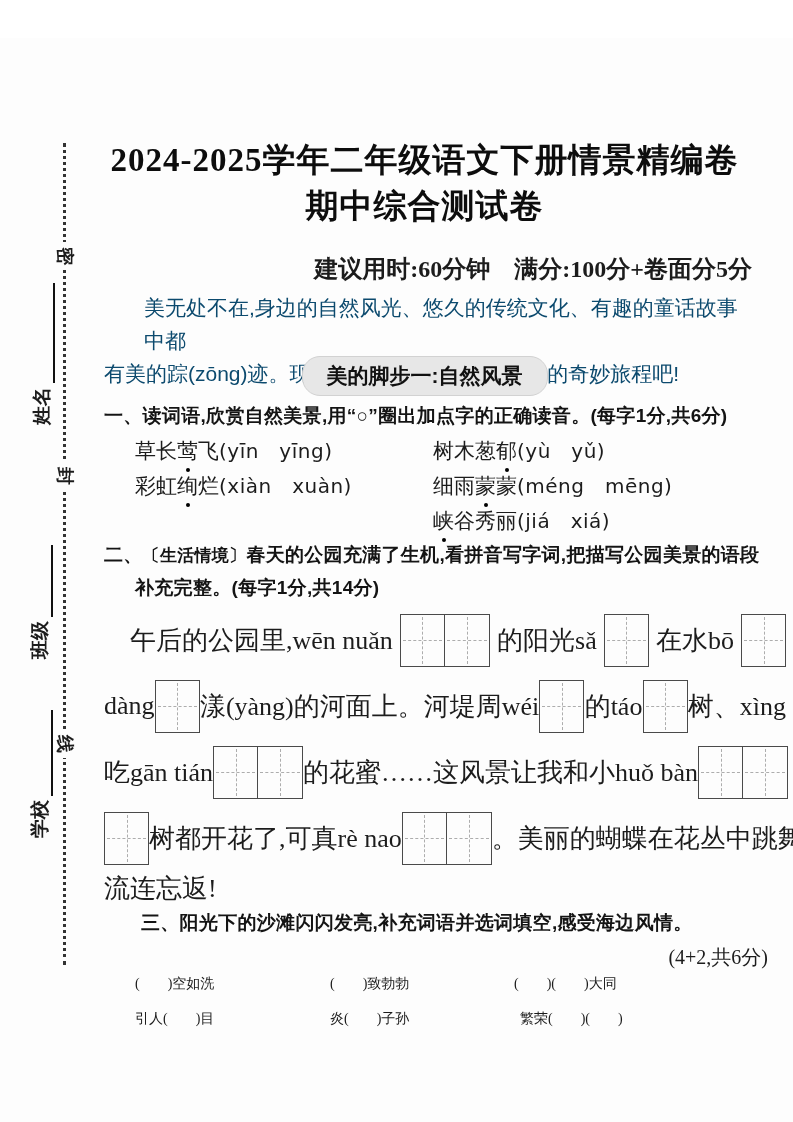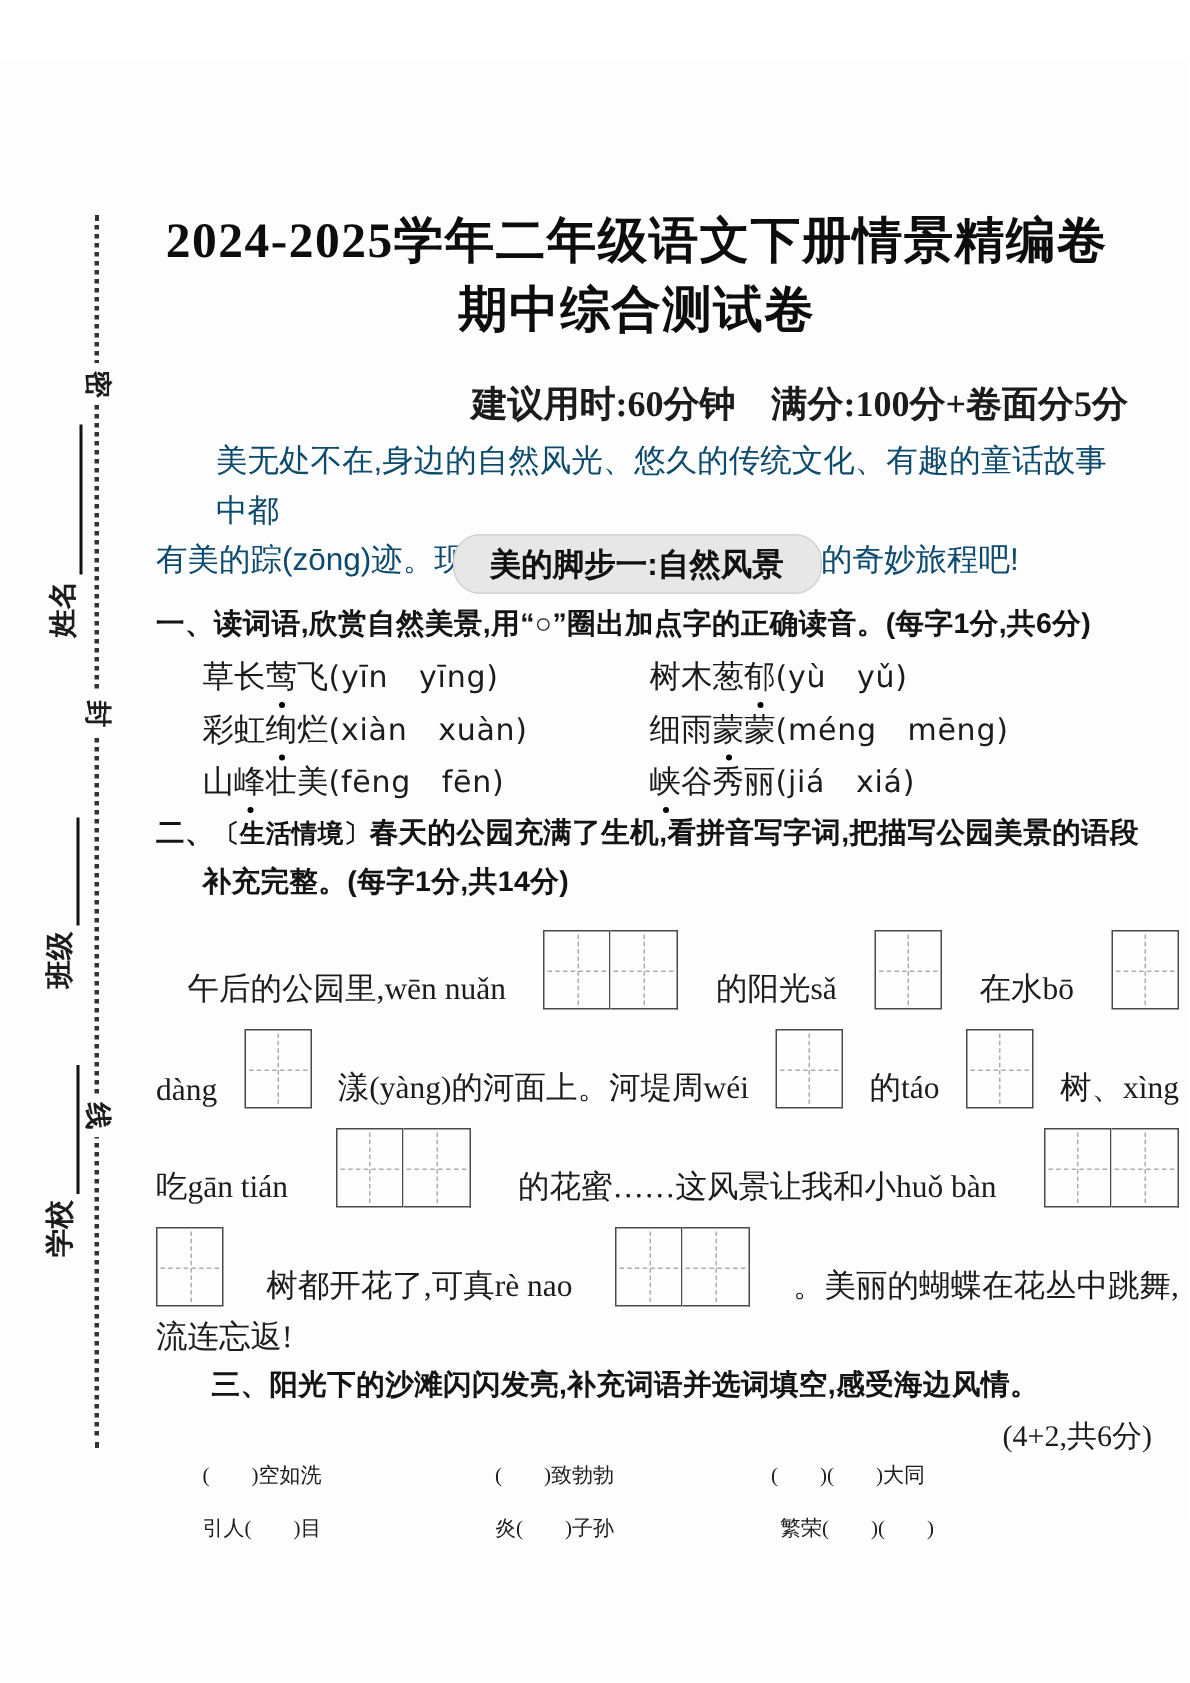--- a/index.html
+++ b/index.html
@@ -84,22 +84,22 @@
   .dotchar::after {
     content:""; position:absolute; left:50%; bottom:-7px;
     width:4px; height:4px; border-radius:50%; background:#000;
     transform:translateX(-50%);
   }
   .pinyin { font-family:"DejaVu Sans", sans-serif; font-size:20px; letter-spacing:0.5px; }
 
   
   .passage { position:absolute; width:682px; }
   .p-line {
-    display:flex; align-items:flex-end; justify-content:space-between;
-    height:66px; font-size:21px;
+    display:flex; align-items:center; justify-content:space-between;
+    height:66px; font-size:26px;
     font-family:"Liberation Serif", serif;
   }
   .p-line.plain { justify-content:flex-start; height:34px; }
   .p-text { white-space:pre; }
   .tian { display:flex; }
   .cell { width:45px; height:53px; border:1.5px solid #4a4a4a; position:relative; background:#fdfdfd; }
   .cell + .cell { border-left:none; }
   .cell::before {
     content:""; position:absolute; left:50%; top:2px; bottom:2px;
     border-left:1px dashed #adadad;
@@ -157,21 +157,20 @@
 
   <div class="q1-row" style="top:437px;">
     <span class="q1-item" style="left:31px;"><span class="hz">草长</span><span class="hz dotchar">莺</span><span class="hz">飞</span><span class="pinyin">(yīn　yīng)</span></span>
     <span class="q1-item" style="left:329px;"><span class="hz">树木葱</span><span class="hz dotchar">郁</span><span class="hz"></span><span class="pinyin">(yù　yǔ)</span></span>
   </div>
   <div class="q1-row" style="top:472px;">
     <span class="q1-item" style="left:31px;"><span class="hz">彩虹</span><span class="hz dotchar">绚</span><span class="hz">烂</span><span class="pinyin">(xiàn　xuàn)</span></span>
     <span class="q1-item" style="left:329px;"><span class="hz">细雨</span><span class="hz dotchar">蒙</span><span class="hz">蒙</span><span class="pinyin">(méng　mēng)</span></span>
   </div>
   <div class="q1-row" style="top:507px;">
-    <span class="q1-item" style="left:31px;"><span class="hz">山</span><span class="hz dotchar">峰</span><span class="hz">壮美</span><span class="pinyin">(fēng　fēn)</span></span>
     <span class="q1-item" style="left:329px;"><span class="hz"></span><span class="hz dotchar">峡</span><span class="hz">谷秀丽</span><span class="pinyin">(jiá　xiá)</span></span>
   </div>
 
   <div class="abs stem" style="top:542px; left:0;">
     <span>二、</span><span class="tag">〔生活情境〕</span><span>春天的公园充满了生机,看拼音写字词,把描写公园美景的语段</span>
   </div>
   <div class="abs stem" style="top:575px; left:31px;">补充完整。(每字1分,共14分)</div>
 
   <div class="passage" style="top:607px; left:0;">
       <div class="p-line">

